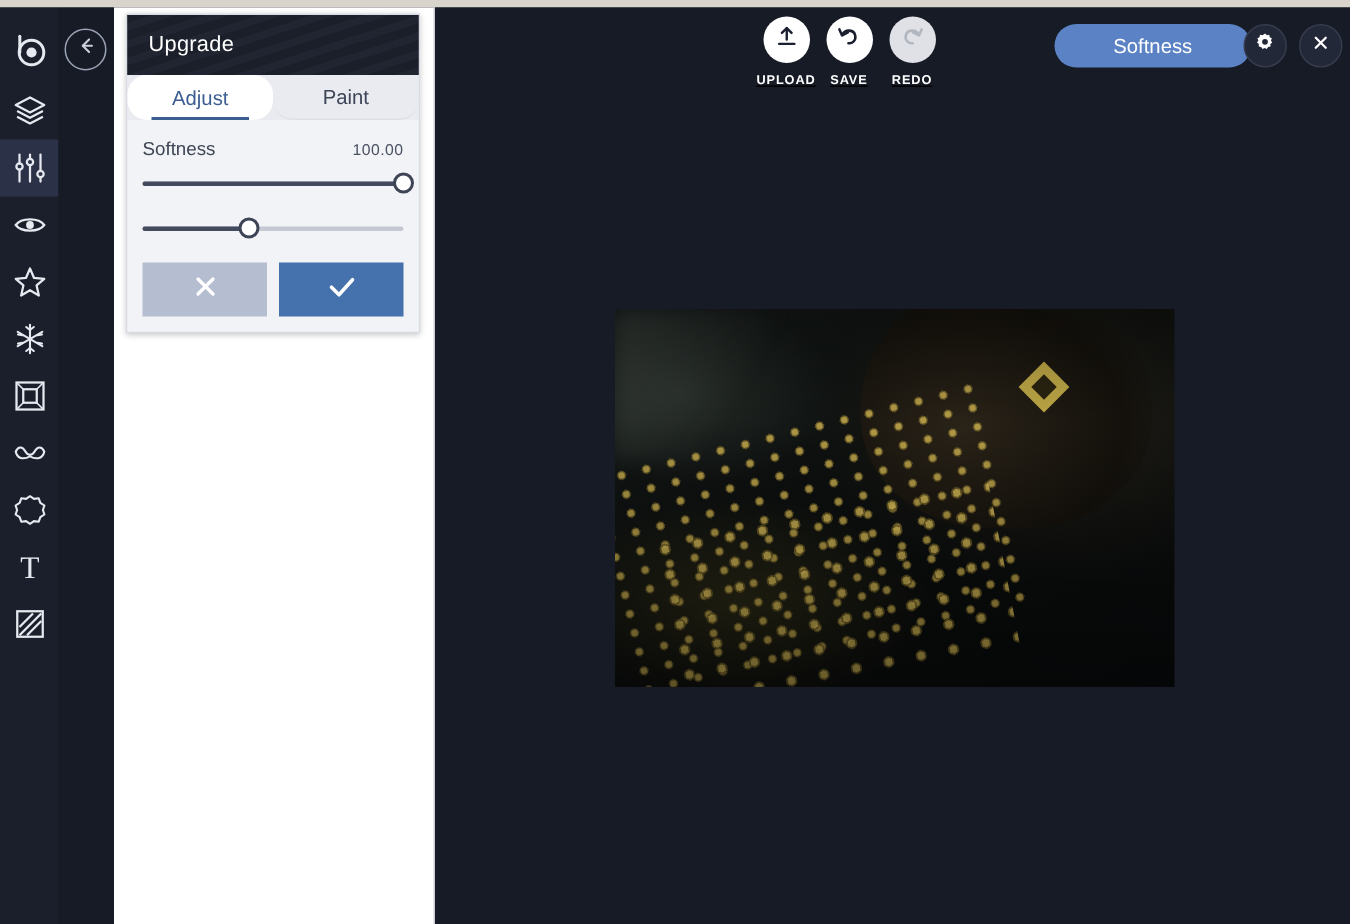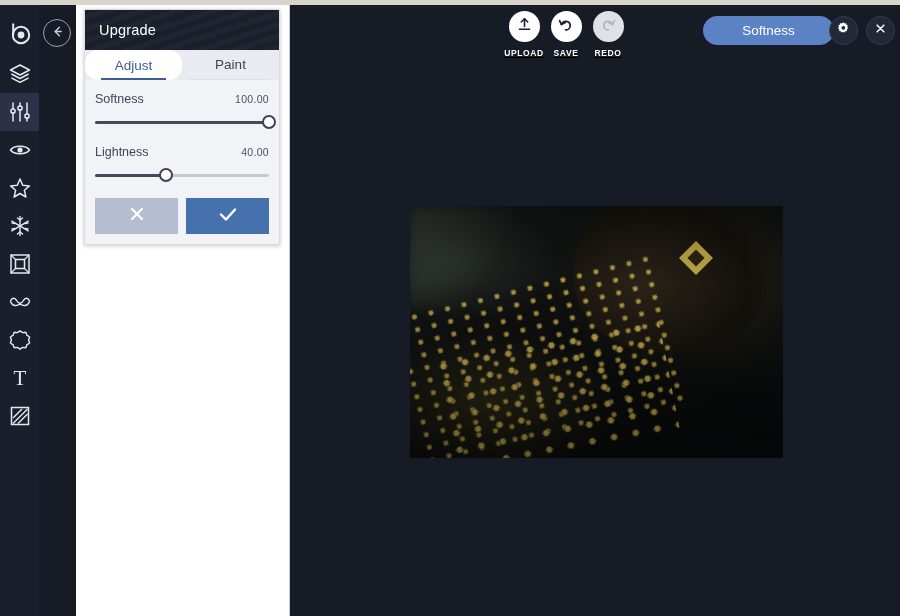--- a/index.html
+++ b/index.html
@@ -376,24 +376,20 @@
           <span class="slider-value">100.00</span>
         </div>
         <div class="track">
           <div class="track-bg"></div>
           <div class="track-fill" style="width:100%"></div>
           <div class="knob" style="left:100%"></div>
         </div>
       </div>
 
       <div class="slider-row">
-        <div class="slider-head">
-          <span class="slider-label">Lightness</span>
-          <span class="slider-value">40.00</span>
-        </div>
         <div class="track">
           <div class="track-bg"></div>
           <div class="track-fill" style="width:41%"></div>
           <div class="knob" style="left:41%"></div>
         </div>
       </div>
 
       <div class="actions">
         <div class="btn btn-cancel">
           <span>

